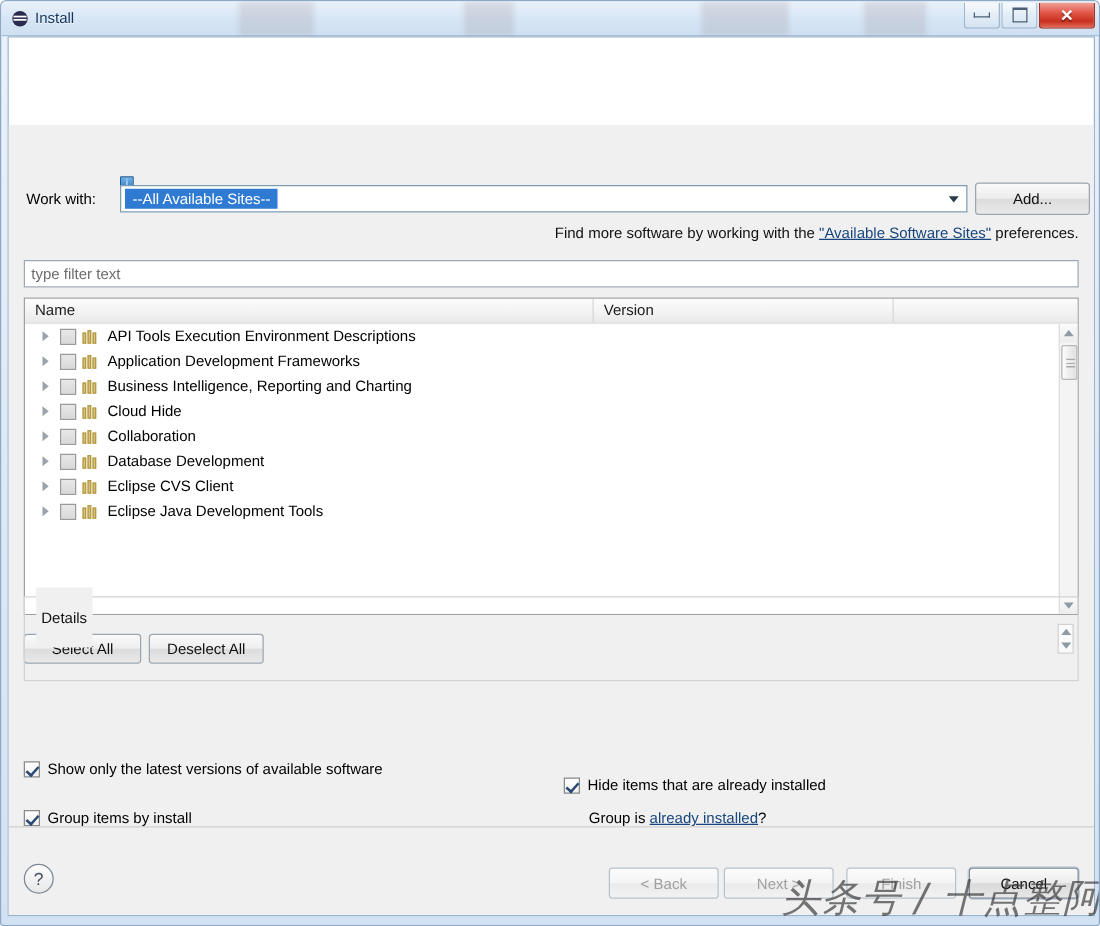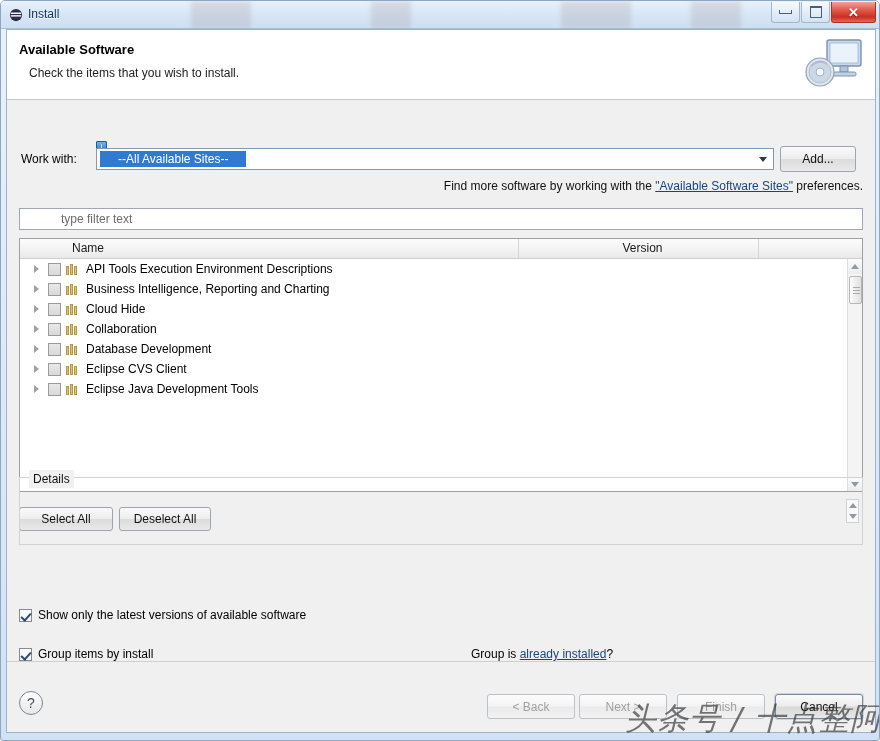--- a/index.html
+++ b/index.html
@@ -126,37 +126,37 @@
   #workwith-combo {
     position: absolute; left: 89px; top: 48px;
     width: 678px; height: 22px;
     background: #fff;
     border: 1px solid #7c9bb5;
     box-sizing: border-box;
   }
   #combo-value {
     position: absolute; left: 3px; top: 2px;
     background: #2f7bd4; color: #ffffff;
-    font-size: 12px; padding: 1px 18px;
+    font-size: 12px; padding: 1px 6px;
     white-space: nowrap;
   }
   #combo-arrow {
     position: absolute; right: 1px; top: 1px;
     width: 18px; height: 18px;
     display: flex; align-items: center; justify-content: center;
   }
   .caret-down {
     width: 0; height: 0;
     border-left: 4px solid transparent;
     border-right: 4px solid transparent;
     border-top: 5px solid #2a3b4c;
   }
   #add-button {
     position: absolute; left: 773px; top: 46px;
-    width: 76px; height: 26px;
+    width: 92px; height: 26px;
     box-sizing: border-box;
     border: 1px solid #9aa6b2;
     border-radius: 3px;
     background: linear-gradient(180deg,#fafafa 0%,#ededed 48%,#dcdcdc 52%,#e9e9e9 100%);
     font-size: 12px; color: #111;
     display: flex; align-items: center; justify-content: center;
   }
 
   
   #findmore {
@@ -170,21 +170,21 @@
   
   #filter-field {
     position: absolute; left: 12px; top: 108px;
     width: 844px; height: 22px;
     background: #fff;
     border: 1px solid #9fa8b2;
     box-sizing: border-box;
   }
   #filter-placeholder {
     position: absolute; left: 5px; top: 3px;
-    font-size: 12px; color: #6c6c6c; margin-left: 36px;
+    font-size: 12px; color: #6c6c6c;
   }
 
   
   #tree {
     position: absolute; left: 12px; top: 138px;
     width: 844px; height: 254px;
     background: #fff;
     border: 1px solid #a0a0a0;
     box-sizing: border-box;
     overflow: hidden;
@@ -197,24 +197,23 @@
     box-sizing: border-box;
   }
   .col-head {
     position: absolute; top: 0; height: 19px;
     font-size: 12px; color: #1a1a1a;
     line-height: 19px;
     border-right: 1px solid #d6d6d6;
     box-sizing: border-box;
     padding-left: 8px;
     overflow: hidden;
-    margin-left: 44px;
   }
   #col-name { left: 0; width: 455px; }
-  #col-version { left: 455px; width: 240px; text-align: center; }
+  #col-version { left: 455px; width: 240px; }
   #col-extra { left: 695px; width: 147px; border-right: none; }
 
   #tree-body {
     position: absolute; left: 0; top: 20px;
     width: 828px; height: 233px;
     background: #fff;
   }
   .tree-row {
     position: relative;
     height: 20px;
@@ -323,21 +322,21 @@
   #deselect-all { left: 112px; width: 92px; }
 
   
   #details-group {
     position: absolute; left: 12px; top: 377px;
     width: 844px; height: 68px;
   }
   #details-label {
     position: absolute; left: 10px; top: -7px;
     background: #f0f0f0;
-    padding: 2px 4px;
+    padding: 17px 4px;
     font-size: 12px; color: #111;
   }
   #details-box {
     position: absolute; left: 0; top: 0;
     width: 844px; height: 68px;
     border: 1px solid #d2d2d2;
     border-top: 1px solid #d2d2d2;
     box-sizing: border-box;
   }
   #details-spin {
@@ -463,34 +462,20 @@
     <div id="btn-max" class="tb-btn">
       <span class="max-box"></span>
     </div>
     <div id="btn-close" class="tb-btn">
       <span class="tb-glyph">✕</span>
     </div>
   </div>
 
   <div id="client">
 
-    <div id="header">
-      <div id="header-title">Available Software</div>
-      <div id="header-sub">Check the items that you wish to install.</div>
-      <svg id="header-icon" viewBox="0 0 64 62">
-        <rect x="24" y="6" width="34" height="26" rx="2" fill="#c9d8ea" stroke="#7d93ad" stroke-width="1.4"></rect>
-        <rect x="27" y="9" width="28" height="20" fill="#eaf3fc" stroke="#9fb6cc" stroke-width="0.8"></rect>
-        <rect x="37" y="32" width="8" height="6" fill="#b3c5da" stroke="#7d93ad" stroke-width="1"></rect>
-        <rect x="29" y="38" width="24" height="4" rx="1.5" fill="#c2d2e4" stroke="#7d93ad" stroke-width="1"></rect>
-        <circle cx="17" cy="38" r="14" fill="#dfe6ee" stroke="#8fa3ba" stroke-width="1.2"></circle>
-        <circle cx="17" cy="38" r="11" fill="#cdd8e6" stroke="#a9bacd" stroke-width="0.8"></circle>
-        <circle cx="17" cy="38" r="4" fill="#f2f6fa" stroke="#9fb2c6" stroke-width="1"></circle>
-        <path d="M8 32 A12 12 0 0 1 24 30" fill="none" stroke="#b9a8d6" stroke-width="2" opacity="0.7"></path>
-      </svg>
-    </div>
 
     <div id="body">
 
       <div id="workwith-label">Work with:</div>
       <div id="info-badge">i</div>
 
       <div id="workwith-combo">
         <span id="combo-value">--All Available Sites--</span>
         <span id="combo-arrow">
           <span class="caret-down"></span>
@@ -529,20 +514,32 @@
             <div class="tree-row">
               <span class="expander">
                 <span class="tri-right"></span>
               </span>
               <span class="tree-check"></span>
               <span class="pkg-icon">
                 <i></i>
                 <i></i>
                 <i></i>
               </span>
+              <span class="tree-label">Application Development Frameworks</span>
+            </div>
+            <div class="tree-row">
+              <span class="expander">
+                <span class="tri-right"></span>
+              </span>
+              <span class="tree-check"></span>
+              <span class="pkg-icon">
+                <i></i>
+                <i></i>
+                <i></i>
+              </span>
               <span class="tree-label">Business Intelligence, Reporting and Charting</span>
             </div>
             <div class="tree-row">
               <span class="expander">
                 <span class="tri-right"></span>
               </span>
               <span class="tree-check"></span>
               <span class="pkg-icon">
                 <i></i>
                 <i></i>
@@ -631,20 +628,24 @@
         <span>Group items by install</span>
       </div>
       <div id="opt3" class="opt">
         <span class="cb unchecked"></span>
         <span>Show only software applicable to target environment</span>
       </div>
       <div id="opt4" class="opt">
         <span class="cb checked"></span>
         <span>Contact all update sites during install to find required software</span>
       </div>
+      <div id="opt5" class="opt">
+        <span class="cb checked"></span>
+        <span>Hide items that are already installed</span>
+      </div>
       <div id="whatis">
         <span>Group is </span><span class="hyperlink">already installed</span><span>?</span>
       </div>
 
     </div>
 
     <div id="footer"></div>
 
   </div>
 

